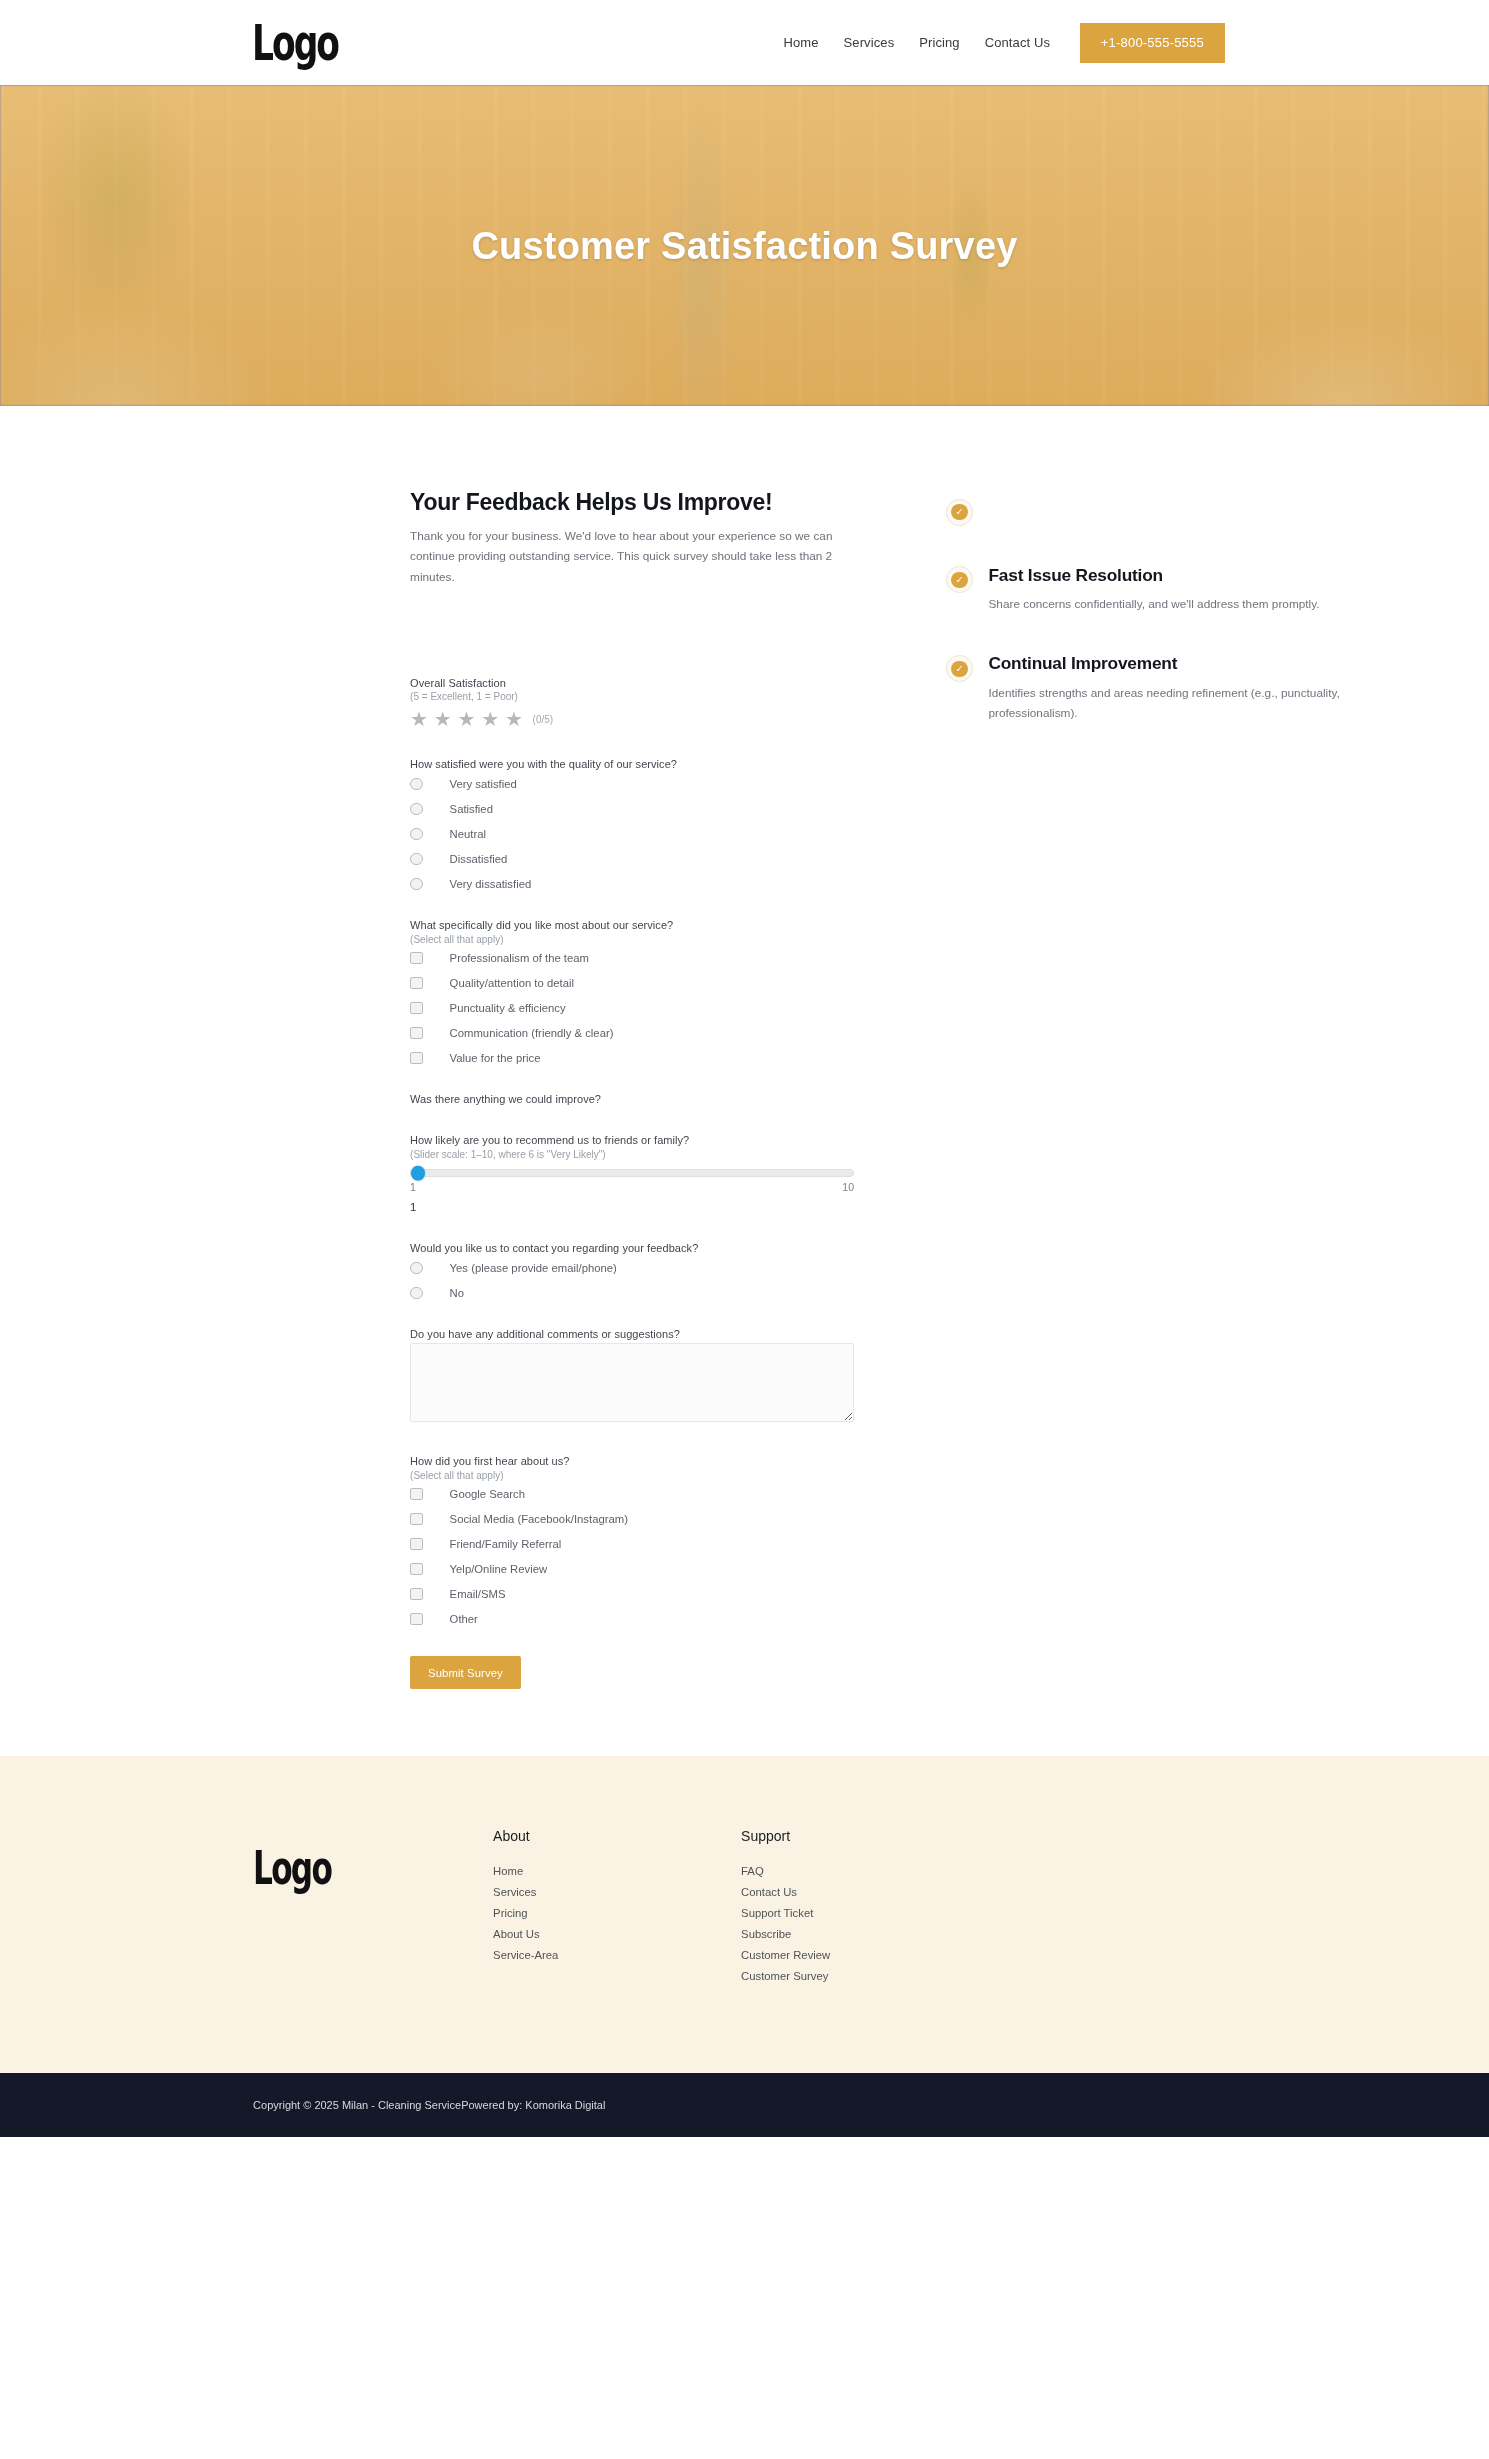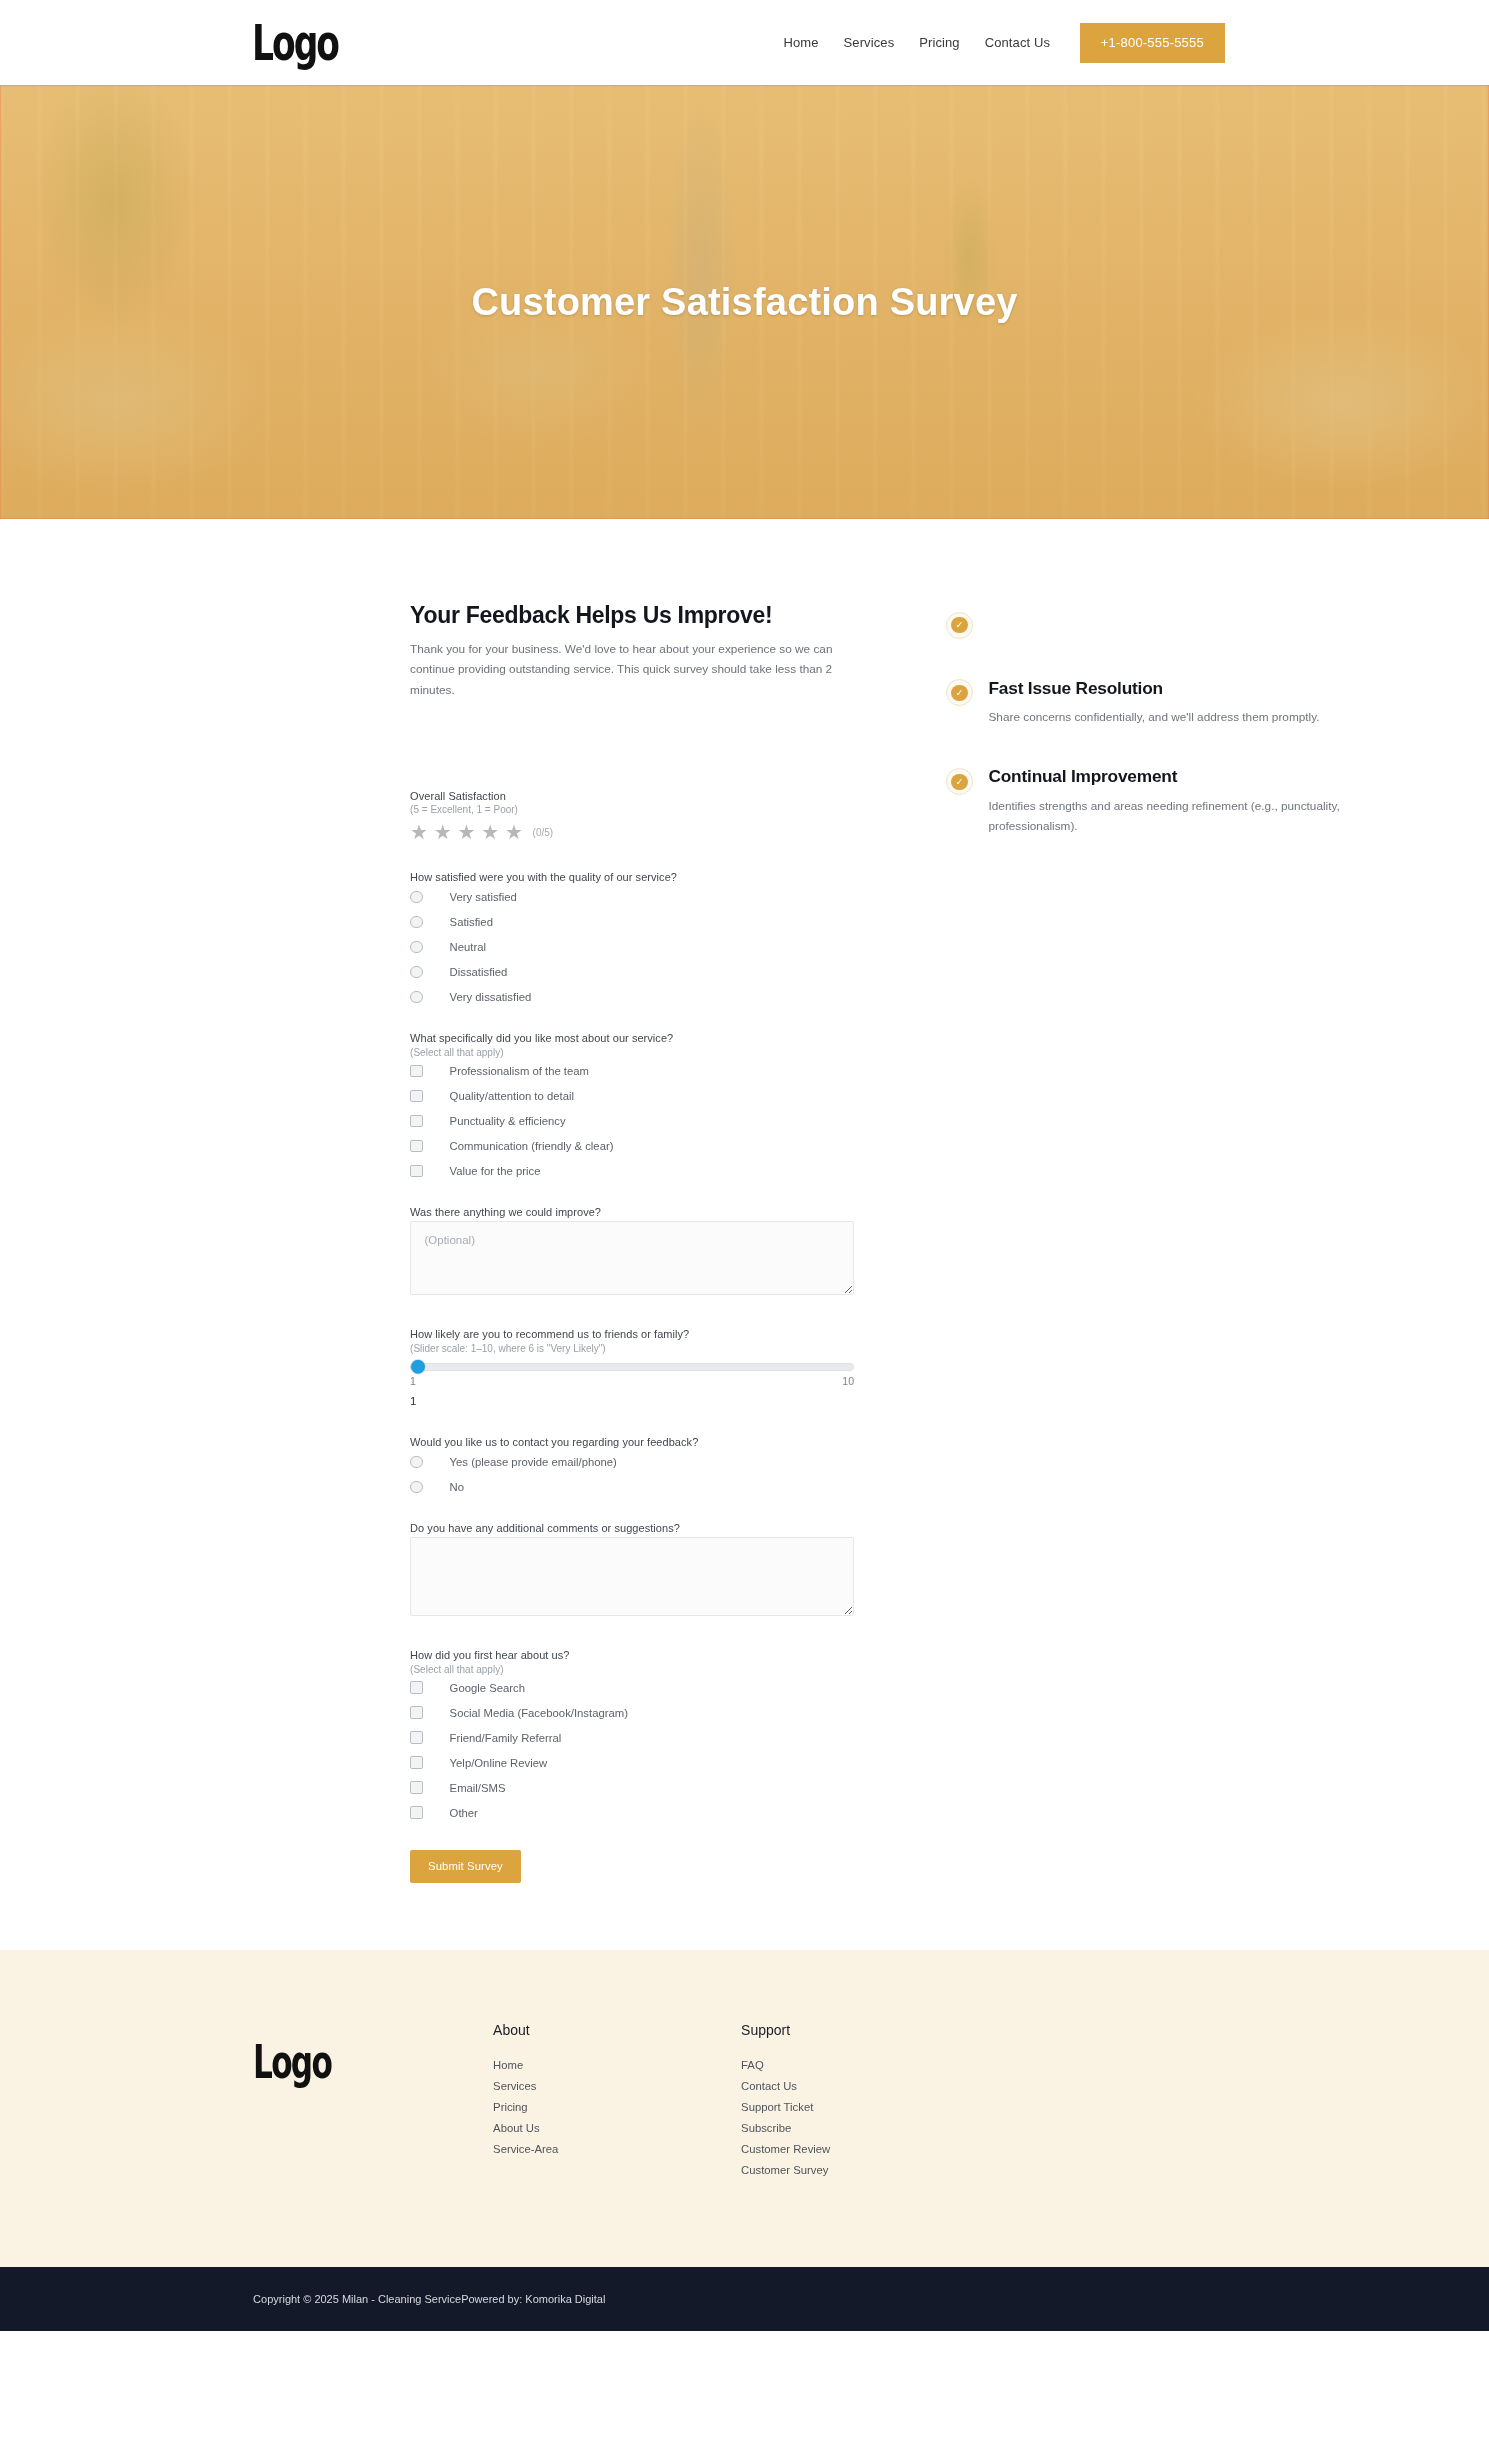--- a/index.html
+++ b/index.html
@@ -62,23 +62,23 @@
     margin-left: 17.3px;
     cursor: pointer;
     white-space: nowrap;
     letter-spacing: 0.2px;
     font-family: "Liberation Sans", sans-serif;
   }
 
   
   .hero {
     position: relative;
-    height: 434px;
+    height: 321px;
     overflow: hidden;
-    background: #ef4444;
+    background: #1d4ed8;
   }
   .hero-photo {
     position: absolute;
     inset: 0;
     background:
       
       radial-gradient(ellipse 115px 192px at 115px 115px, rgba(140,150,70,0.30), transparent 70%),
       radial-gradient(ellipse 38px 115px at 970px 173px, rgba(150,160,80,0.32), transparent 70%),
       
       radial-gradient(ellipse 221px 134px at 115px 317px, rgba(225,205,165,0.75), transparent 72%),
@@ -362,21 +362,20 @@
           <label class="opt-row">
             <span class="check-ctrl"></span>
             <span class="opt-text">Value for the price</span>
           </label>
         </div>
       </div>
 
       
       <div class="field-group">
         <div class="q-label">Was there anything we could improve?</div>
-        <textarea class="txt-area improve" placeholder="(Optional)" style=""></textarea>
       </div>
 
       
       <div class="field-group">
         <div class="q-label">How likely are you to recommend us to friends or family?</div>
         <div class="q-sub">(Slider scale: 1–10, where 6 is "Very Likely")</div>
         <div class="slider-wrap">
           <div class="slider-track">
             <div class="slider-fill"></div>
             <div class="slider-thumb"></div>

